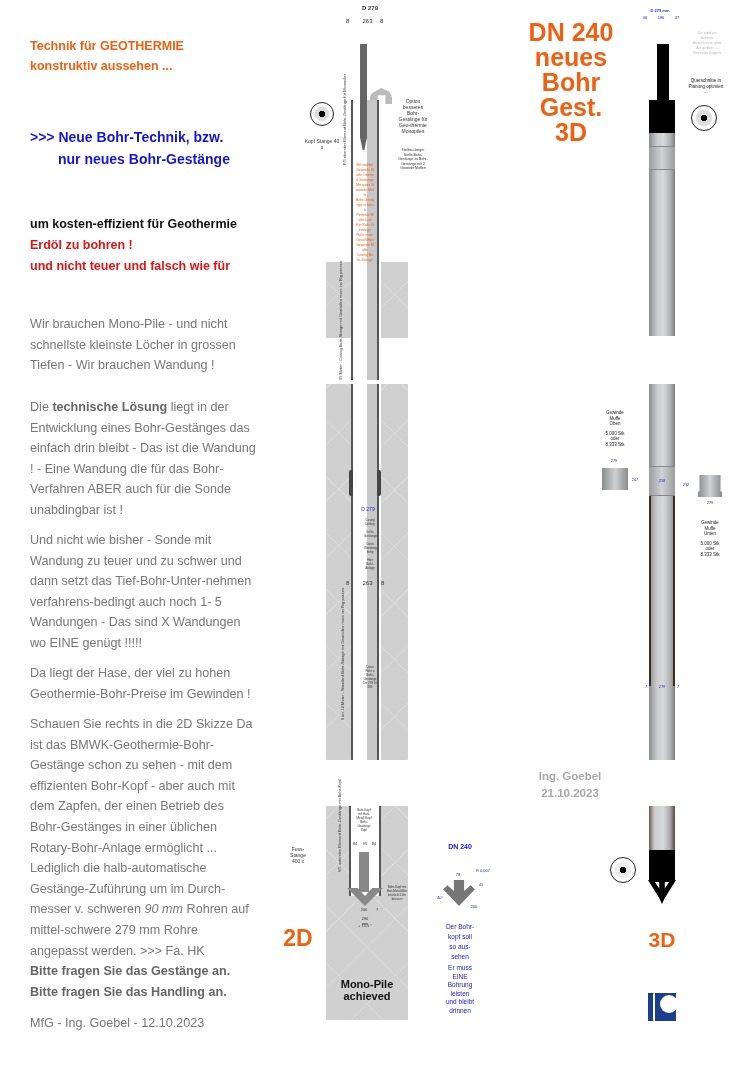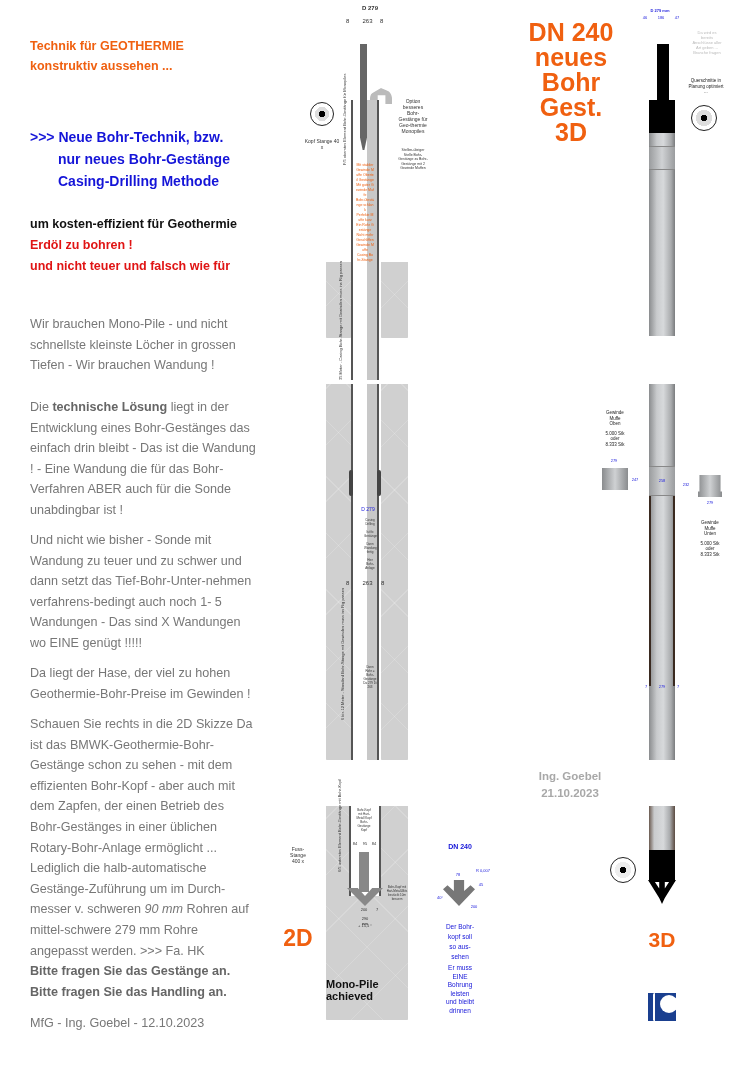--- a/index.html
+++ b/index.html
@@ -27,21 +27,20 @@
 <body>
 
 <div class="abs intro">
   <div>Technik für GEOTHERMIE</div>
   <div>konstruktiv aussehen ...</div>
 </div>
 
 <div class="abs blue">
   <span>&gt;&gt;&gt; Neue Bohr-Technik, bzw.</span>
   <span class="ind">nur neues Bohr-Gestänge</span>
-  <span class="ind">Casing-Drilling Methode</span>
 </div>
 
 <div class="abs black">
   <span>um kosten-effizient für Geothermie</span>
   <span class="red">Erdöl zu bohren !</span>
   <span class="red">und nicht teuer und falsch wie für</span>
 </div>
 
 <div class="abs gtext" style="top:314px">Wir brauchen Mono-Pile - und nicht schnellste kleinste Löcher in grossen Tiefen - Wir brauchen Wandung !</div>
 
@@ -129,21 +128,21 @@
   <div class="abs vert" style="left:77px;top:812px;height:60px">6/5 unterstes Element Bohr-Gestänge mit Bohr-Kopf</div>
   <div class="abs tiny" style="left:126px;top:885px;width:22px;font-size:3px;line-height:4px">Bohr-Kopf mit Hart-Metall-Bits bestückt 10m bessern</div>
   <div class="abs tiny" style="left:100px;top:907px;width:8px">200</div>
   <div class="abs tiny" style="left:115px;top:907px;width:4px">7</div>
   <div class="abs tiny" style="left:98px;top:916px;width:14px">290 mm</div>
   <div class="abs tiny" style="left:98px;top:923px;width:14px">+ 15,5 °</div>
 
   <div class="abs tiny" style="left:26px;top:846px;width:24px;font-size:5px;line-height:6px">Fuss-Stange 400 x</div>
   <div class="abs big-orange" style="left:16px;top:925px;width:44px;font-size:23px">2D</div>
 
-  <div class="abs" style="left:66px;top:978px;width:82px;text-align:left;font-weight:bold;font-size:11px;line-height:12px;color:#111">
+  <div class="abs" style="left:66px;top:978px;width:82px;text-align:center;font-weight:bold;font-size:11px;line-height:12px;color:#111">
     <div>Mono-Pile</div>
     <div>achieved</div>
   </div>
 </div>
 
 <div class="abs" style="left:425px;top:840px;width:70px;height:180px">
   <div class="abs" style="left:10px;top:3px;width:50px;text-align:center;font-weight:bold;font-size:7px;color:#1414d8">DN 240</div>
   <div class="abs dimb" style="left:28px;top:32px;width:10px;font-size:4px">78</div>
   <div class="abs dimb" style="left:50px;top:28px;width:16px;font-size:4px">R 0,007</div>
   <div class="abs dimb" style="left:52px;top:42px;width:8px;font-size:4px">45</div>

